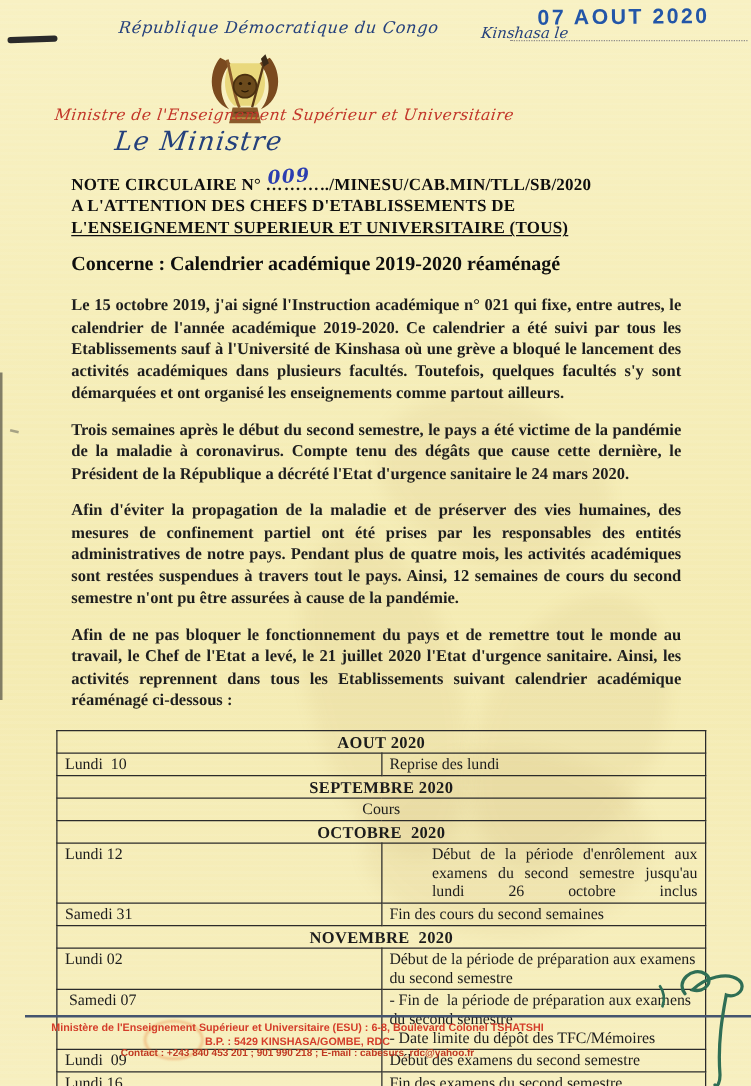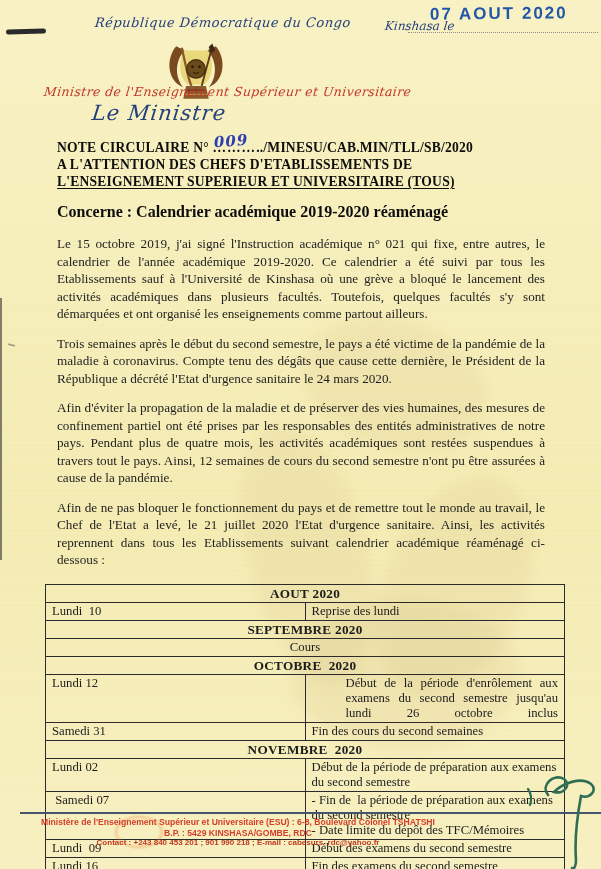--- a/index.html
+++ b/index.html
@@ -27,21 +27,21 @@
   .emblem{position:absolute;left:160px;top:42px;}
   
   .content{position:absolute;left:0;top:139px;width:601px;padding:0 56px 0 57px;box-sizing:border-box;}
   .title{font-weight:bold;font-size:13.6px;line-height:17px;text-align:left;color:#0e0e0e;letter-spacing:.2px;}
   .title .u{text-decoration:underline;text-underline-offset:2px;}
   .hw-wrap{position:relative;display:inline-block;}
   .dots{color:#111;letter-spacing:1px;}
   .ink{position:absolute;left:2px;top:-6px;color:#2b3db0;font-family:"DejaVu Serif",serif;font-style:italic;
        font-weight:bold;font-size:15px;transform:rotate(-4deg);letter-spacing:1px;}
   .subject{font-weight:bold;font-size:16px;margin:13px 0 14px;color:#0e0e0e;}
-  .para{font-size:13.2px;line-height:17.5px;text-align:justify;margin:12px 0 10px;color:#1e1e1e;}
+  .para{font-size:13.2px;line-height:17.5px;text-align:justify;margin:12px 0 10px;color:#1e1e1e;font-weight:bold;}
   .para:last-of-type{margin-bottom:0;}
   
   table.cal{border-collapse:collapse;width:520px;margin:15px 0 0 -12px;table-layout:fixed;}
   table.cal td{border:1.2px solid #2b2b2b;font-size:12.7px;line-height:15px;padding:1px 6px;
                vertical-align:top;color:#1c1c1c;white-space:pre-wrap;}
   table.cal td.date{width:122px;}
   table.cal td.month{text-align:center;font-weight:bold;font-size:13.2px;letter-spacing:.3px;}
   table.cal td.spanc{text-align:center;}
   table.cal td.jfull{text-align:justify;text-align-last:justify;padding-left:40px;}
   

